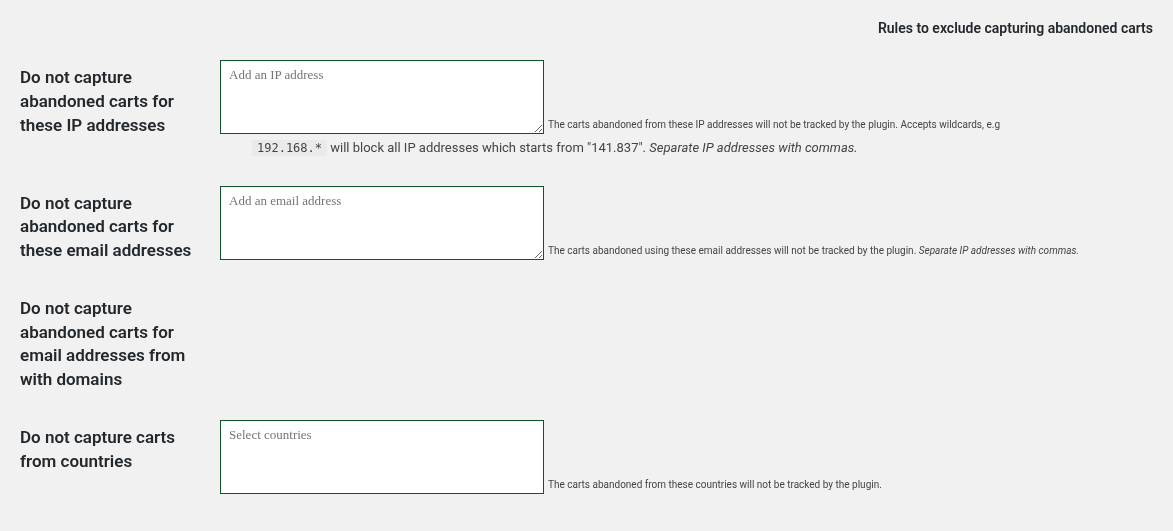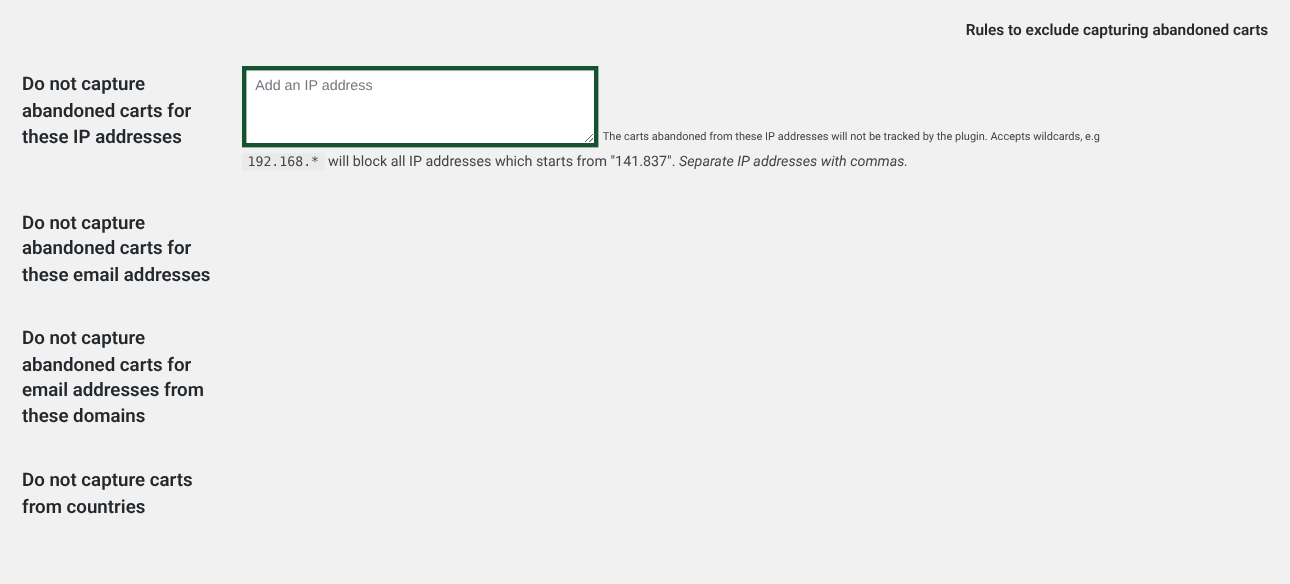--- a/index.html
+++ b/index.html
@@ -39,24 +39,24 @@
     }
     .input-line {
       display: flex;
       align-items: flex-end;
       flex-wrap: wrap;
       gap: 4px;
     }
     textarea.excl-input, .select-box {
       width: 324px;
       height: 74px;
-      border: 4px solid #14532d;
+      border: 1px solid #14532d;
       background: #fff;
       padding: 6px 8px;
-      font-family: Liberation Sans, sans-serif;
+      font-family: Liberation Serif, serif;
       font-size: 13px;
       color: #32373c;
       resize: both;
       box-shadow: inset 0 1px 2px rgba(0,0,0,.05);
     }
     textarea.excl-input::placeholder, .select-placeholder {
       color: #72777c;
     }
     .select-box {
       resize: none;
@@ -77,20 +77,21 @@
       line-height: 1.5;
       flex: 1;
       padding-bottom: 2px;
     }
     .desc em, .desc-inline em { font-style: italic; margin-top: 20px; }
     code.ip {
       font-family: Consolas, Monaco, monospace;
       background: #eaeaea;
       padding: 1px 5px;
       font-size: 12px;
+      margin-left: 32px;
     }
   </style>
 </head>
 <body>
 
 <h3 class="section-title">Rules to exclude capturing abandoned carts</h3>
 
 <div class="form-row">
   <div class="row-label">Do not capture abandoned carts for these IP addresses</div>
   <div class="row-content">
@@ -101,25 +102,41 @@
       </span>
     </div>
     <div class="desc">
       <code class="ip">192.168.*</code><span> will block all IP addresses which starts from "141.837". </span><em>Separate IP addresses with commas.</em>
     </div>
   </div>
 </div>
 
 <div class="form-row">
   <div class="row-label">Do not capture abandoned carts for these email addresses</div>
+  <div class="row-content">
+    <div class="input-line">
+      <textarea class="excl-input" placeholder="Add an email address" style=""></textarea>
+      <span class="desc-inline">
+        <span>The carts abandoned using these email addresses will not be tracked by the plugin. </span><em>Separate IP addresses with commas.</em>
+      </span>
+    </div>
+  </div>
 </div>
 
 <div class="form-row">
-  <div class="row-label">Do not capture abandoned carts for email addresses from these domains</div>
+  <div class="row-label">Do not capture abandoned carts for email addresses from with domains</div>
   <div class="row-content">
     <div class="input-line">
     </div>
   </div>
 </div>
 
 <div class="form-row">
   <div class="row-label">Do not capture carts from countries</div>
+  <div class="row-content">
+    <div class="input-line">
+      <div class="select-box">
+        <span class="select-placeholder">Select countries</span>
+      </div>
+      <span class="desc-inline">The carts abandoned from these countries will not be tracked by the plugin.</span>
+    </div>
+  </div>
 </div>
 
 </body></html>

